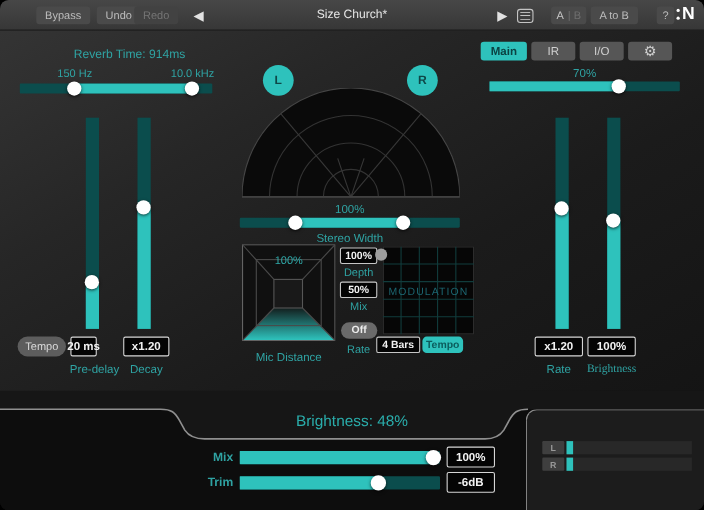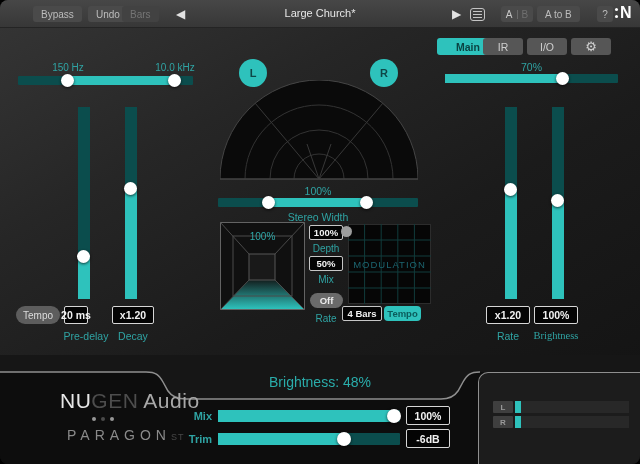--- a/index.html
+++ b/index.html
@@ -55,23 +55,23 @@
   .z3{z-index:3;}
 </style>
 </head>
 <body>
 
 <div id="root">
 
   <div id="topbar">
     <div class="tb-btn" style="left:33px;">Bypass</div>
     <div class="tb-btn" style="left:88px;">Undo</div>
-    <div class="tb-btn dim" style="left:122px;">Bars</div>
+    <div class="tb-btn dim" style="left:122px;">Redo</div>
     <span class="tb-icon" style="left:176px;top:6px;">◀</span>
-    <div id="title">Large Church*</div>
+    <div id="title">Size Church*</div>
     <span class="tb-icon" style="left:452px;top:6px;">▶</span>
     <div class="list-icon" style="left:470px;top:8px;">
         <div class="lines"></div>
       </div>
     <div class="tb-btn" style="left:501px;width:32px;padding:0;gap:4px;">
       <span style="color:#c8c8c8;">A</span>
         <span style="width:1px;height:9px;background:#6a6a6a;"></span>
         <span style="color:#6f6f6f;">B</span>
     </div>
     <div class="tb-btn" style="left:537px;">A to B</div>
@@ -80,27 +80,28 @@
       <span class="ndots">
           <i></i>
           <i></i>
         </span>
       <span class="nletter">N</span>
     </div>
   </div>
 
   <div id="main"></div>
 
-  <div class="tab-btn active" style="left:437px;width:62px;">Main</div>
+  <div class="tab-btn active" style="left:437px;width:42px;">Main</div>
   <div class="tab-btn" style="left:483px;width:40px;">IR</div>
   <div class="tab-btn" style="left:527px;width:40px;">I/O</div>
   <div class="tab-btn" style="left:571px;width:40px;font-size:13px;">
       <span>⚙</span>
     </div>
 
+  <div class="teal" style="left:67px;top:44px;font-size:11px;">Reverb Time: 914ms</div>
   <div class="teal" style="left:42px;top:62px;width:52px;font-size:10px;">150 Hz</div>
   <div class="teal" style="left:149px;top:62px;width:52px;font-size:10px;">10.0 kHz</div>
   <div class="hslider" style="left:18px;top:76px;width:175px;height:9px;">
     <div class="hfill" style="left:50px;width:107px;"></div>
     <div class="knob" style="left:43px;top:-2px;"></div>
     <div class="knob" style="left:150px;top:-2px;"></div>
   </div>
 
   <div class="vslider" style="left:78px;top:107px;height:192px;">
     <div class="vfill" style="top:150px;height:42px;"></div>
@@ -149,20 +150,21 @@
     <rect x="0.5" y="0.5" width="84" height="87" fill="#101010" stroke="#636363" stroke-width="1"></rect>
     <polygon points="1,87 84,87 55,58 29,58" fill="url(#mdg)"></polygon>
     <rect x="13" y="14" width="59" height="60" fill="none" stroke="#4a4a4a" stroke-width="1"></rect>
     <rect x="29" y="32" width="26" height="26" fill="#191919" stroke="#565656" stroke-width="1"></rect>
     <line x1="0.5" y1="0.5" x2="29" y2="32" stroke="#4a4a4a" stroke-width="1"></line>
     <line x1="84.5" y1="0.5" x2="55" y2="32" stroke="#4a4a4a" stroke-width="1"></line>
     <line x1="0.5" y1="87.5" x2="29" y2="58" stroke="#4a4a4a" stroke-width="1"></line>
     <line x1="84.5" y1="87.5" x2="55" y2="58" stroke="#4a4a4a" stroke-width="1"></line>
     <text x="42.5" y="18" text-anchor="middle" fill="#2fa9a9" font-size="10">100%</text>
   </svg>
+  <div class="teal" style="left:200px;top:319px;width:125px;">Mic Distance</div>
 
   <div class="vbox small" style="left:309px;top:225px;width:34px;height:15px;">100%</div>
   <div class="teal" style="left:309px;top:243px;width:34px;font-size:10px;">Depth</div>
   <div class="vbox small" style="left:309px;top:256px;width:34px;height:15px;">50%</div>
   <div class="teal" style="left:309px;top:274px;width:34px;font-size:10px;">Mix</div>
   <div class="pill" style="left:310px;top:293px;width:33px;height:15px;font-size:9.5px;font-weight:700;background:#6a6a6a;color:#ececec;">Off</div>
   <div class="teal" style="left:309px;top:313px;width:34px;font-size:10px;">Rate</div>
 
   <svg class="abs" style="left:348px;top:224px;" width="83" height="80" viewBox="0 0 83 80">
     <rect x="0.5" y="0.5" width="82" height="79" fill="#060606" stroke="#2c2c2c" stroke-width="1"></rect>
@@ -203,29 +205,20 @@
 
   <div id="bottom-strip"></div>
 
   <svg class="abs" style="left:0;top:355px;z-index:1;" width="640" height="50" viewBox="0 0 640 50">
     <path d="M0 0 H640 V17 H480 C470 17 467 20 463 27 L458 36 C454 42 449 44 441 44 H186 C178 44 172 42 168 36 L163 27 C159 20 156 17 146 17 H0 Z" fill="#161616"></path>
     <path d="M0 17 H146 C156 17 159 20 163 27 L168 36 C172 42 178 44 186 44 H441 C449 44 454 42 458 36 L463 27 C467 20 470 17 480 17" fill="none" stroke="#8f8f8f" stroke-width="1.5"></path>
   </svg>
 
   <div id="readout">Brightness: 48%</div>
 
-  <div id="logo-block">
-    <div class="nugen-line"><span class="p1">NU</span><span class="p2">GEN</span><span class="p3">Audio</span></div>
-    <div class="logo-dots">
-        <i style="background:#969696;"></i>
-        <i style="background:#4a4a4a;"></i>
-        <i style="background:#969696;"></i>
-      </div>
-    <div class="paragon-line"><span>PARAGON</span><span class="suffix">ST</span></div>
-  </div>
 
   <div class="io-label" style="left:178px;top:410px;">Mix</div>
   <div class="hslider z3" style="left:218px;top:410px;width:182px;height:12px;">
     <div class="hfill" style="left:0;width:176px;"></div>
     <div class="knob" style="left:169px;top:-1px;width:14px;height:14px;"></div>
   </div>
   <div class="vbox z3" style="left:406px;top:406px;width:44px;height:19px;">100%</div>
 
   <div class="io-label" style="left:178px;top:433px;">Trim</div>
   <div class="hslider z3" style="left:218px;top:433px;width:182px;height:12px;">

